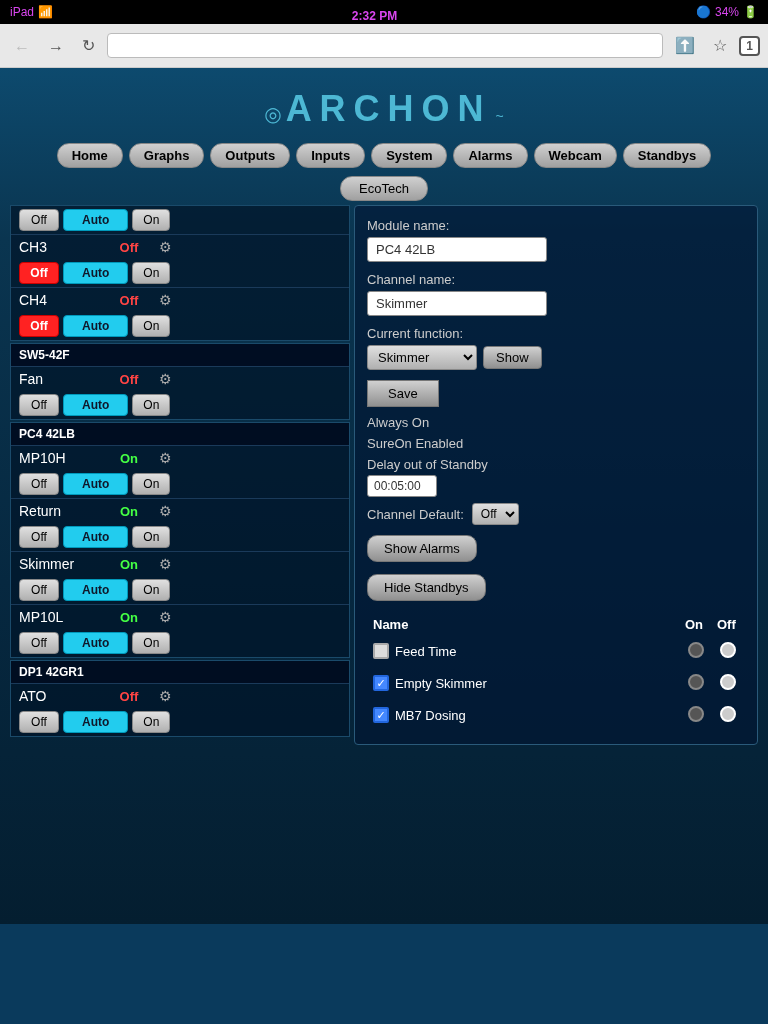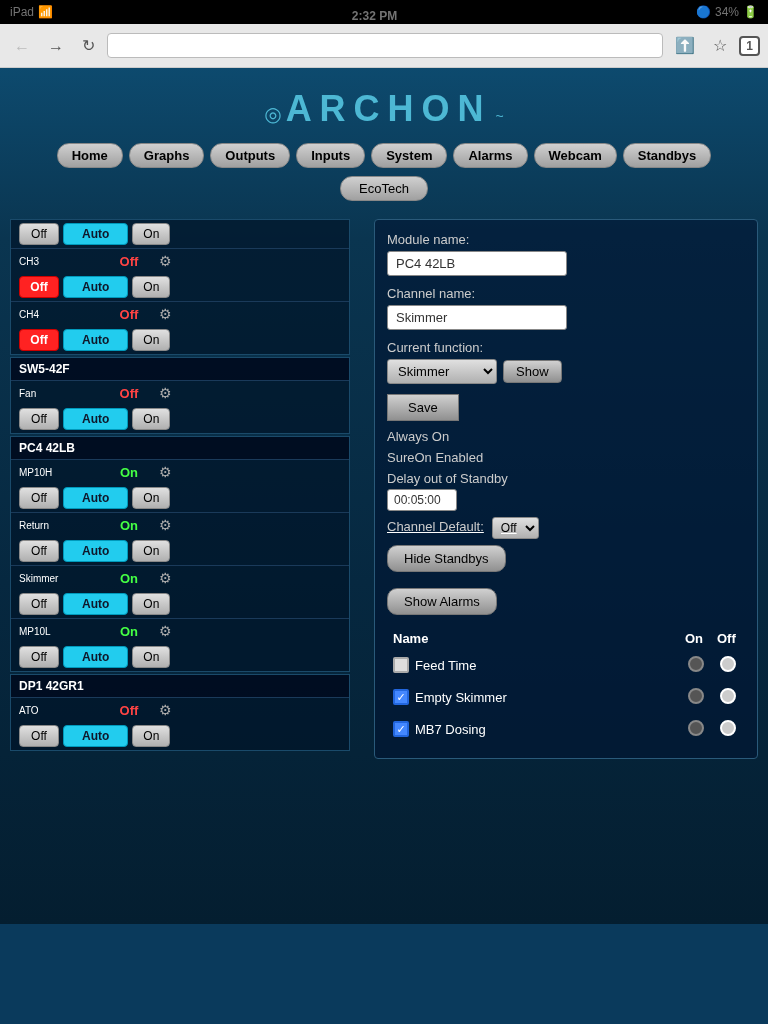--- a/index.html
+++ b/index.html
@@ -8,21 +8,21 @@
       min-height: 1024px;
       font-family: Arial, Helvetica, sans-serif;
       font-size: 14px;
       background: #0a3a5c;
       overflow-x: hidden;
     }
 
     
     .status-bar {
       background: #000;
-      color: #737373;
+      color: #d946ef;
       height: 24px;
       display: flex;
       align-items: center;
       justify-content: space-between;
       padding: 0 10px;
       font-size: 12px;
     }
     .status-left { display: flex; align-items: center; gap: 4px; }
     .status-center { font-weight: bold; margin-top: 8px; }
     .status-right { display: flex; align-items: center; gap: 4px; }
@@ -121,22 +121,22 @@
       font-size: 13px;
       color: #000;
       cursor: pointer;
       display: block;
       margin: 4px auto;
     }
 
     
     .main-content {
       display: flex;
-      gap: 24px;
-      margin-top: 18px;
+      gap: 4px;
+      margin-top: 4px;
     }
 
     
     .left-panel {
       flex: 0 0 340px;
       display: flex;
       flex-direction: column;
       gap: 0;
     }
 
@@ -156,21 +156,21 @@
 
     .channel-row {
       display: flex;
       align-items: center;
       padding: 4px 8px;
       border-top: 1px solid #1a3a5a;
     }
     .channel-name {
       flex: 0 0 80px;
       color: #fff;
-      font-size: 10px;
+      font-size: 14px;
     }
     .channel-status {
       flex: 0 0 60px;
       text-align: center;
       font-size: 13px;
     }
     .status-off-red { color: #ff4444; font-weight: bold; }
     .status-on-green { color: #44ff44; font-weight: bold; }
     .channel-gear {
       flex: 0 0 20px;
@@ -302,24 +302,23 @@
       border: 1px solid #888;
       border-radius: 3px;
       padding: 3px 6px;
       font-size: 12px;
       color: #333;
       width: 70px;
     }
 
     .default-row {
       display: flex;
-      align-items: flex-start;
+      align-items: flex-end;
       gap: 8px;
       margin-top: 6px;
-      text-decoration: underline;
     }
     .default-select {
       background: linear-gradient(180deg, #e0e0e0, #b0b0b0);
       border: 1px solid #888;
       border-radius: 3px;
       padding: 2px 4px;
       font-size: 12px;
       cursor: pointer;
     }
 
@@ -576,25 +575,25 @@
 
         <div class="default-row">
           <span class="info-text">Channel Default:</span>
           <select class="default-select">
             <option>Off</option>
             <option>On</option>
           </select>
         </div>
 
         <div>
+          <button class="show-alarms-btn">Show Alarms</button>
+        </div>
+
+        <div>
           <button class="hide-standbys-btn">Hide Standbys</button>
-        </div>
-
-        <div>
-          <button class="show-alarms-btn">Show Alarms</button>
         </div>
 
         
         <table class="standbys-table">
           <thead>
             <tr>
               <th>Name</th>
               <th class="th-on">On</th>
               <th class="th-off">Off</th>
             </tr>

